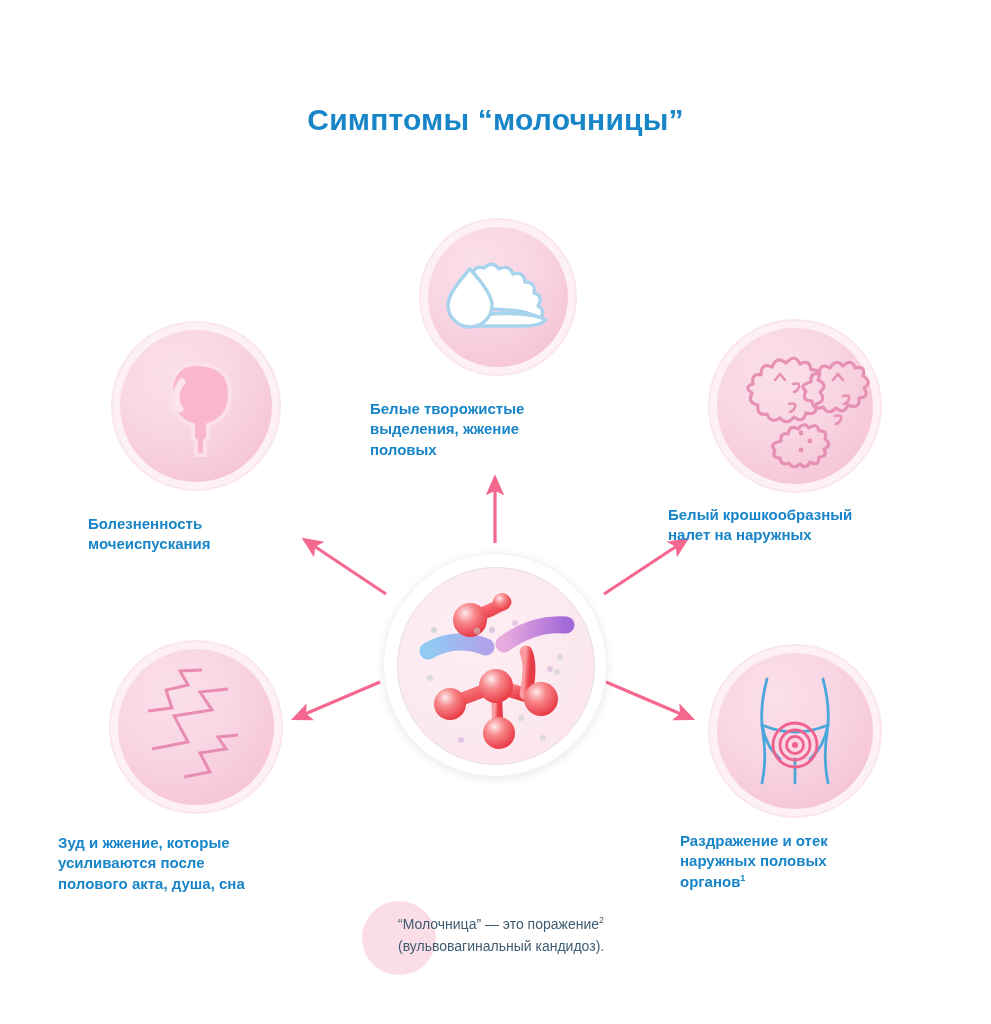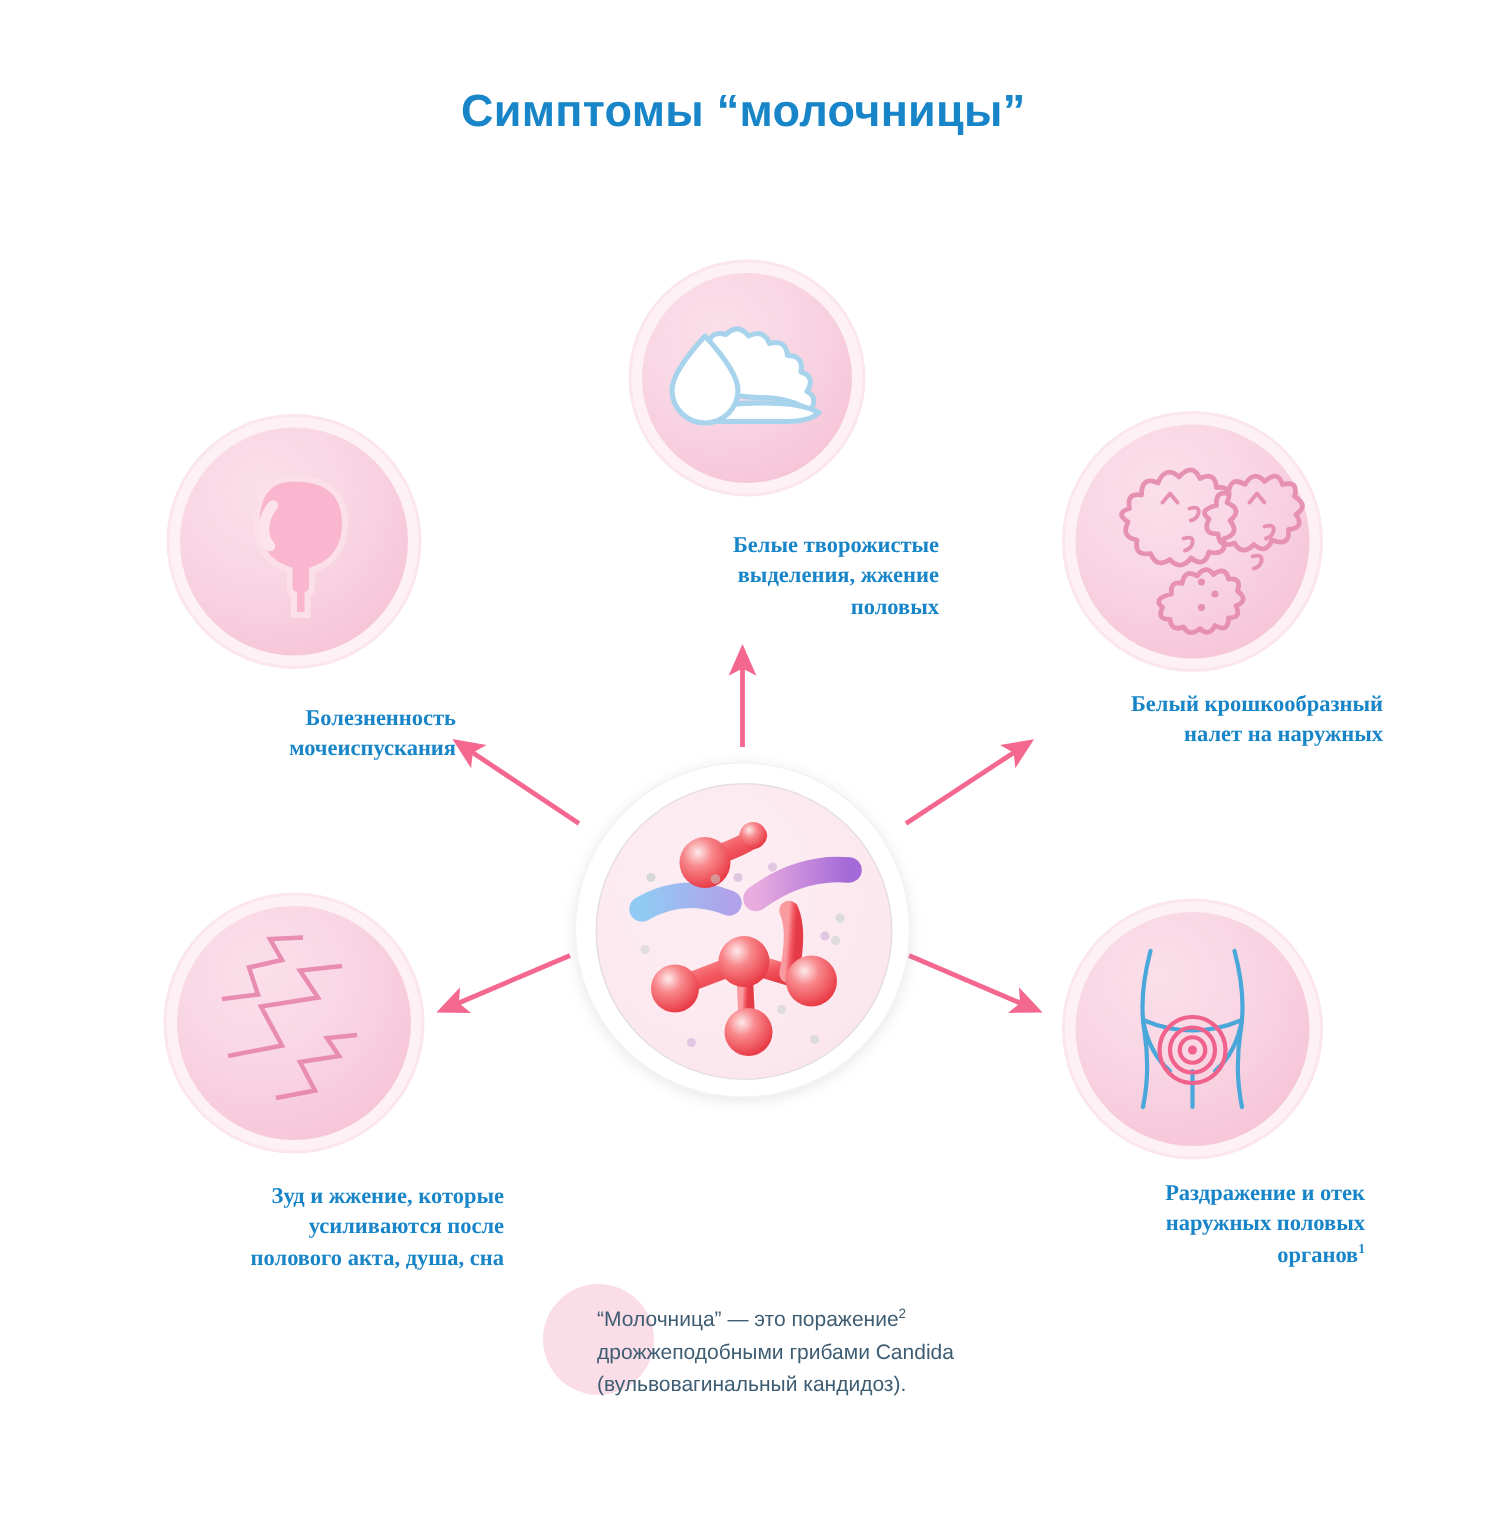--- a/index.html
+++ b/index.html
@@ -12,20 +12,21 @@
     height: 1024px;
     position: relative;
     overflow: hidden;
     font-family: "Liberation Sans", sans-serif;
     -webkit-font-smoothing: antialiased;
   }
 
   .stage {
     position: absolute;
     inset: 0;
+    margin-top: 45px;
   }
 
   
   .title {
     position: absolute;
     top: 58px;
     left: 0;
     width: 991px;
     text-align: center;
     font-size: 30px;
@@ -55,26 +56,25 @@
       radial-gradient(circle at 36% 28%, #fbdfe9 0%, #f9d6e4 40%, #f6c6d8 78%, #f3bdd2 100%);
     box-shadow: 0 0 0 7px #fdf1f5, 0 0 0 9px #fbe6ee;
     display: flex;
     align-items: center;
     justify-content: center;
   }
   .disc svg { display: block; }
 
   .caption {
     position: absolute;
-    text-align: right;
+    text-align: left;
     color: #1785c8;
     font-size: 15px;
     font-weight: bold;
     line-height: 1.35;
-    font-family: Liberation Serif, serif;
   }
   .caption sup {
     font-size: 9px;
     vertical-align: super;
     line-height: 0;
   }
 
   
   .center-node {
     position: absolute;
@@ -324,17 +324,16 @@
     </div>
     <div class="caption" style="left:88px; top:469px; width:216px;">
       <div>Болезненность</div>
       <div>мочеиспускания</div>
     </div>
   </div>
 
   <div class="footer-blob"></div>
   <div class="footer-text">
     <div><span>“Молочница” — это поражение</span><sup>2</sup></div>
-    <div>дрожжеподобными грибами Candida</div>
     <div>(вульвовагинальный кандидоз).</div>
   </div>
 
 </div>
 
 </body></html>

